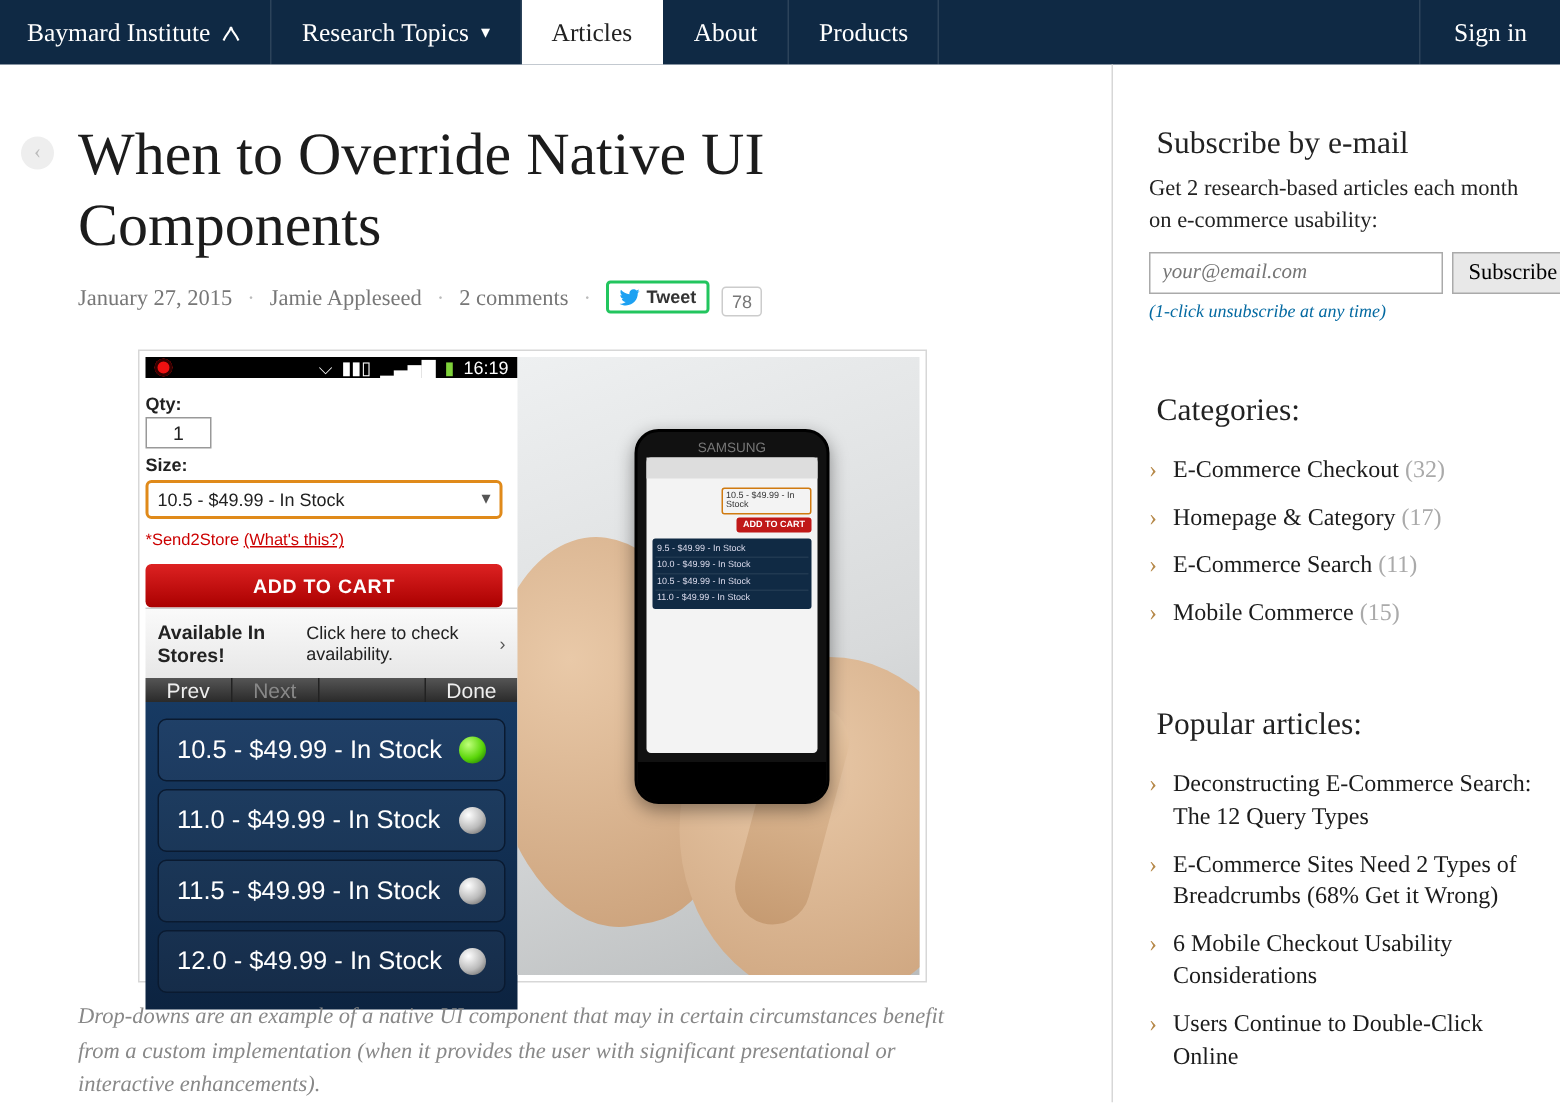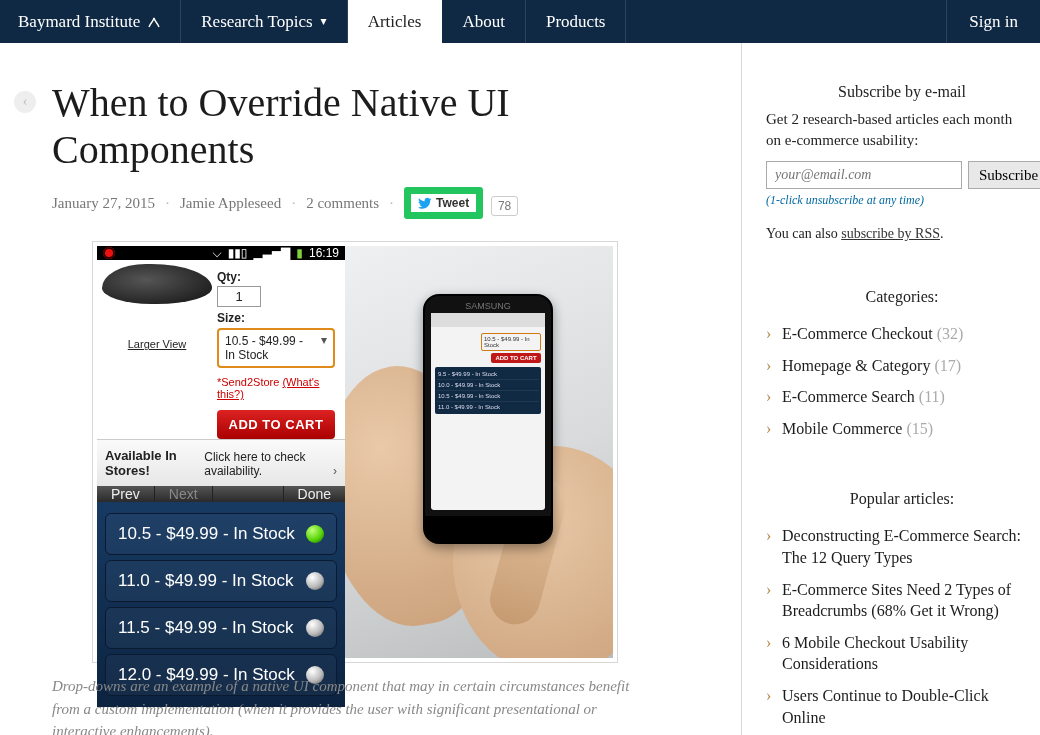--- a/index.html
+++ b/index.html
@@ -85,21 +85,21 @@
   }
   .meta{
     color:var(--muted);font-size:15px;
     display:flex;align-items:center;gap:10px;
     margin-bottom:22px;
   }
   .meta .dot{color:#bbb;}
   .meta a{color:var(--muted);text-decoration:none;}
   .tweet-btn{
     display:inline-flex;align-items:center;gap:4px;
-    background:#fff;border:7px solid #22c55e;border-radius:3px;
+    background:#fff;border:2px solid #22c55e;border-radius:3px;
     font-family:Arial,Helvetica,sans-serif;font-size:12px;font-weight:bold;
     padding:2px 7px;color:#333;cursor:pointer;
   }
   .tweet-btn svg{width:14px;height:14px;}
   .tweet-count{
     display:inline-block;border:1px solid #ccc;border-radius:3px;
     font-family:Arial,sans-serif;font-size:12px;
     padding:2px 6px;margin-left:4px;background:#fff;
   }
 
@@ -150,21 +150,21 @@
   .s2s u{color:#c00;}
   .addcart{
     margin-top:10px;background:linear-gradient(#d22,#a00);
     color:#fff;text-align:center;border-radius:4px;
     font-weight:bold;font-size:13px;padding:7px 0;letter-spacing:.5px;
   }
   .instores{
     background:linear-gradient(#fafafa,#e7e7e7);
     font-family:Arial,sans-serif;font-size:12px;
     padding:8px 8px;border-top:1px solid #ccc;margin-top:auto;
-    display:flex;align-items:flex-end;
+    display:flex;align-items:center;
   }
   .instores b{font-size:13px;margin-right:4px;}
   .instores .ar{margin-left:auto;color:#555;}
   .picker-bar{
     background:linear-gradient(#555,#2a2a2a);
     display:flex;color:#eee;font-family:Arial,sans-serif;
     font-size:14px;height:34px;align-items:stretch;
   }
   .picker-bar div{
     display:flex;align-items:center;padding:0 14px;
@@ -210,21 +210,21 @@
   .device .mrow:last-child{border:none;}
   .device .hw{height:26px;background:#000;}
 
   figcaption.cap{
     color:#888;font-style:italic;font-size:15px;line-height:1.5;
     margin:10px 0 0 0;max-width:600px;
   }
 
   
   .sidebar h2{
-    font-size:16px;font-weight:400;margin:0 0 8px 16px;color:#222;text-align:center;
+    font-size:21px;font-weight:400;margin:0 0 8px 5px;color:#222;
   }
   .sub-desc{font-size:15px;line-height:1.4;margin:0 0 10px;}
   .sub-row{display:flex;gap:6px;margin-bottom:4px;}
   .email-in{
     flex:1;border:1px solid #aaa;padding:5px 8px;
     font-style:italic;color:#888;font-family:Georgia,serif;font-size:14px;
   }
   .sub-btn{
     background:var(--btn-grey);border:1px solid #aaa;
     font-family:Georgia,serif;font-size:15px;padding:4px 10px;cursor:pointer;
@@ -297,24 +297,20 @@
         <div class="phone-left">
           <div class="statusbar">
             <span class="rec"></span>
             <span>⌵</span>
             <span>▮▮▯</span>
             <span>▁▃▅▇</span>
             <span class="batt">▮</span>
             <span>16:19</span>
           </div>
           <div class="prod-row">
-            <div class="prod-img">
-              <div class="shoe"></div>
-              <span class="larger">Larger View</span>
-            </div>
             <div class="prod-form">
               <label>Qty:</label>
               <div class="qty">1</div>
               <label>Size:</label>
               <div class="size-sel">10.5 - $49.99 - In Stock</div>
               <div class="s2s">
                 <span>*Send2Store </span><u>(What's this?)</u>
               </div>
               <div class="addcart">ADD TO CART</div>
             </div>
@@ -378,23 +374,20 @@
 
   <aside class="sidebar">
     <section>
       <h2>Subscribe by e-mail</h2>
       <p class="sub-desc">Get 2 research-based articles each month on e-commerce usability:</p>
       <div class="sub-row">
         <input class="email-in" placeholder="your@email.com" style="">
         <button class="sub-btn">Subscribe</button>
       </div>
       <div class="tiny">(1-click unsubscribe at any time)</div>
-      <div class="rss-line">
-        <span>You can also </span><a>subscribe by RSS</a>.
-      </div>
     </section>
 
     <section class="block">
       <h2>Categories:</h2>
       <ul class="catlist" id="catlist">
           <li><a href="#">E-Commerce Checkout</a><span class="count"> (32)</span></li>
           <li><a href="#">Homepage &amp; Category</a><span class="count"> (17)</span></li>
           <li><a href="#">E-Commerce Search</a><span class="count"> (11)</span></li>
           <li><a href="#">Mobile Commerce</a><span class="count"> (15)</span></li>
         </ul>

